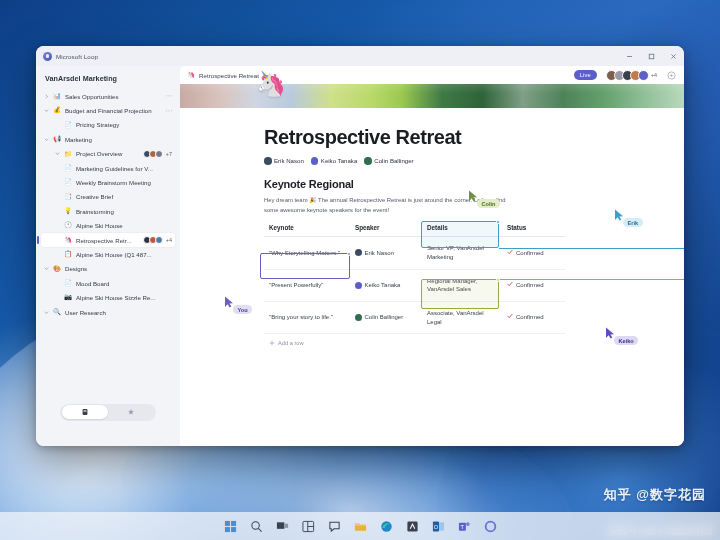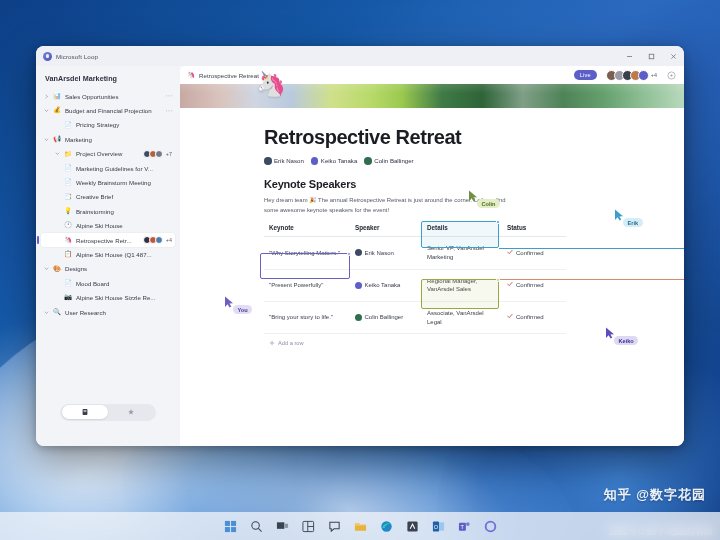--- a/index.html
+++ b/index.html
@@ -466,21 +466,21 @@
             <span class="person">
               <span class="p-av" style="background:#5b5fc7"></span>
               <span class="p-name">Keiko Tanaka</span>
             </span>
             <span class="person">
               <span class="p-av" style="background:#2f6f4f"></span>
               <span class="p-name">Colin Ballinger</span>
             </span>
           </div>
 
-          <div class="sec-title">Keynote Speakers</div>
+          <div class="sec-title">Keynote Regional</div>
           <div class="para">Hey dream team 🎉 The annual Retrospective Retreat is just around the corner. Let's go find some awesome keynote speakers for the event!</div>
 
           <table class="tbl">
             <colgroup>
                 <col class="col-k">
                 <col class="col-s">
                 <col class="col-d">
                 <col class="col-st">
               </colgroup>
             <thead>

